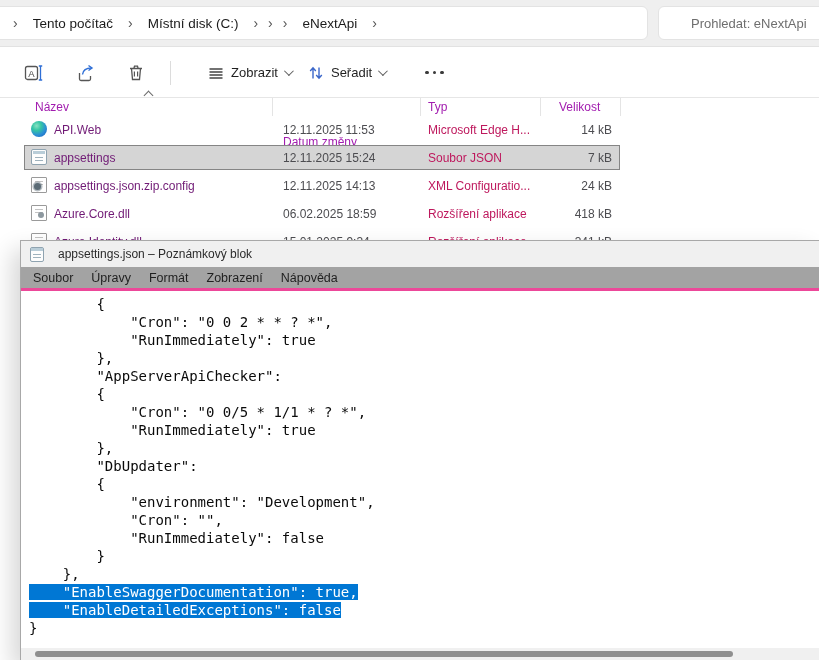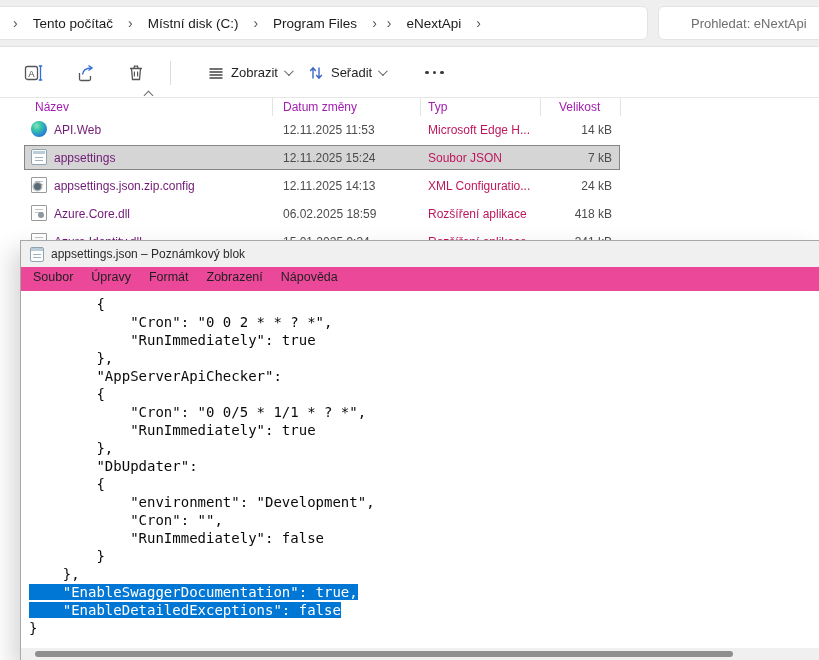--- a/index.html
+++ b/index.html
@@ -29,21 +29,21 @@
   .tb-rename { margin-left:16px; } .tb-share { margin-left:16px; } .tb-trash { margin-left:14px; }
   .tb-div { width:1px; height:24px; background:#dcdcdc; margin:0 14px 0 16px; }
   .chev-down { width:7px; height:7px; border-right:1.5px solid #5f5f5f; border-bottom:1.5px solid #5f5f5f;
                transform:rotate(45deg) translateY(-2px); display:inline-block; }
   .dots { display:flex; gap:4px; margin-left:22px; padding:8px 10px; }
   .dots i { width:3.5px; height:3.5px; border-radius:50%; background:#3a3a3a; }
 
   
   .list-header { position:absolute; left:0; top:98px; width:819px; height:18px; font-size:12px; color:#a21caf; }
   .col-h { position:absolute; top:2px; white-space:nowrap; }
-  .col-h.h-name { left:35px; } .col-h.h-date { left:283px; } .col-h.h-type { left:428px; } .col-h.h-size { left:559px; }
+  .col-h.h-name { left:35px; } .col-h.h-date { left:283px;margin-top:35px; } .col-h.h-type { left:428px; } .col-h.h-size { left:559px; }
   .col-div { position:absolute; top:0; width:1px; height:18px; background:#e4e4e4; }
   .sort-caret { position:absolute; left:145px; top:-8px; width:8px; height:8px; }
   .sort-caret:before { content:""; position:absolute; left:0; top:2px; width:6px; height:6px;
                        border-left:1.4px solid #6b6b6b; border-top:1.4px solid #6b6b6b; transform:rotate(45deg); }
 
   
   .file-list { position:absolute; left:0; top:116px; width:819px; }
   .frow { position:relative; height:28px; font-size:12px; }
   .frow .hl { display:none; }
   .frow.selected .hl { display:block; position:absolute; left:24px; top:1px; width:596px; height:25px;
@@ -65,27 +65,27 @@
   .config-file-icon:before, .dll-file-icon:before, .page-file-icon:before { content:""; position:absolute; left:3px; right:3px; top:3px; height:5px;
         background:repeating-linear-gradient(#c3c3c3 0 1px, transparent 1px 3px); }
   .config-file-icon:after { content:""; position:absolute; left:2px; bottom:2px; width:7px; height:7px; border-radius:50%;
         background:#5b6b75; box-shadow:0 0 0 1.5px rgba(91,107,117,.45); }
   .dll-file-icon:after { content:""; position:absolute; right:2px; bottom:2px; width:6px; height:6px; border-radius:50%;
         background:#8d989f; }
 
   
   .notepad { position:absolute; left:20px; top:240px; width:799px; height:420px; background:#fff; z-index:5;
              border-left:1px solid #a8a8a8; border-top:1px solid #a8a8a8; box-shadow:-8px 10px 22px rgba(0,0,0,.16); }
-  .np-titlebar { height:26px; background:#f0f0f0; display:flex; align-items:center; padding-left:9px; gap:7px; }
+  .np-titlebar { height:26px; background:#f0f0f0; display:flex; align-items:center; padding-left:9px; gap:14px; }
   .np-title { font-size:12px; color:#2b2b2b; }
   .np-icon { position:relative; width:14px; height:15px; background:#fdfdfd; border:1px solid #8fa3b0; border-radius:2px; }
   .np-icon:before { content:""; position:absolute; left:0; right:0; top:0; height:3px; background:#b9cdd8; }
   .np-icon:after { content:""; position:absolute; left:2px; right:2px; top:6px; height:6px;
         background:repeating-linear-gradient(#9fb2bd 0 1px, transparent 1px 3px); }
-  .np-menubar { height:24px; background:#ec4899; display:flex; align-items:center; padding-left:3px; border-bottom:5px solid #ec4899; }
+  .np-menubar { height:24px; background:#a3a3a3; display:flex; align-items:center; padding-left:3px; border-bottom:3px solid #ec4899; }
   .menu-item { font-size:12.5px; color:#1f1f1f; padding:4px 9px; }
   .np-editor { position:absolute; left:0; top:50px; right:0; bottom:12px; overflow:hidden; background:#fff;
                font-family:"DejaVu Sans Mono", monospace; font-size:14px; line-height:18px; color:#0a0a0a; padding:4px 0 0 8px; }
   .code-line { white-space:pre; height:18px; }
   .code-line .txt.sel { background:#0077d4; color:#fff; }
   .np-hscroll { position:absolute; left:0; bottom:0; right:0; height:12px; background:#f0f0f0; }
   .np-hthumb { position:absolute; left:14px; top:3px; width:698px; height:6px; background:#8f8f8f; border-radius:3px; }
 </style>
 </head>
 <body>
@@ -97,21 +97,20 @@
     <div class="strip-gray"></div>
 
     <div class="address-band">
       <div class="addr-bar">
         <div class="crumbs" id="breadcrumb">
             <span class="crumb-sep">›</span>
             <span class="crumb">Tento počítač</span>
             <span class="crumb-sep">›</span>
             <span class="crumb">Místní disk (C:)</span>
             <span class="crumb-sep">›</span>
-            <span class="crumb">Program Files</span>
             <span class="crumb-sep">›</span>
             <span class="crumb-sep">›</span>
             <span class="crumb">eNextApi</span>
             <span class="crumb-sep">›</span>
           </div>
       </div>
       <div class="search-bar">
         <span>Prohledat: eNextApi</span>
       </div>
     </div>

